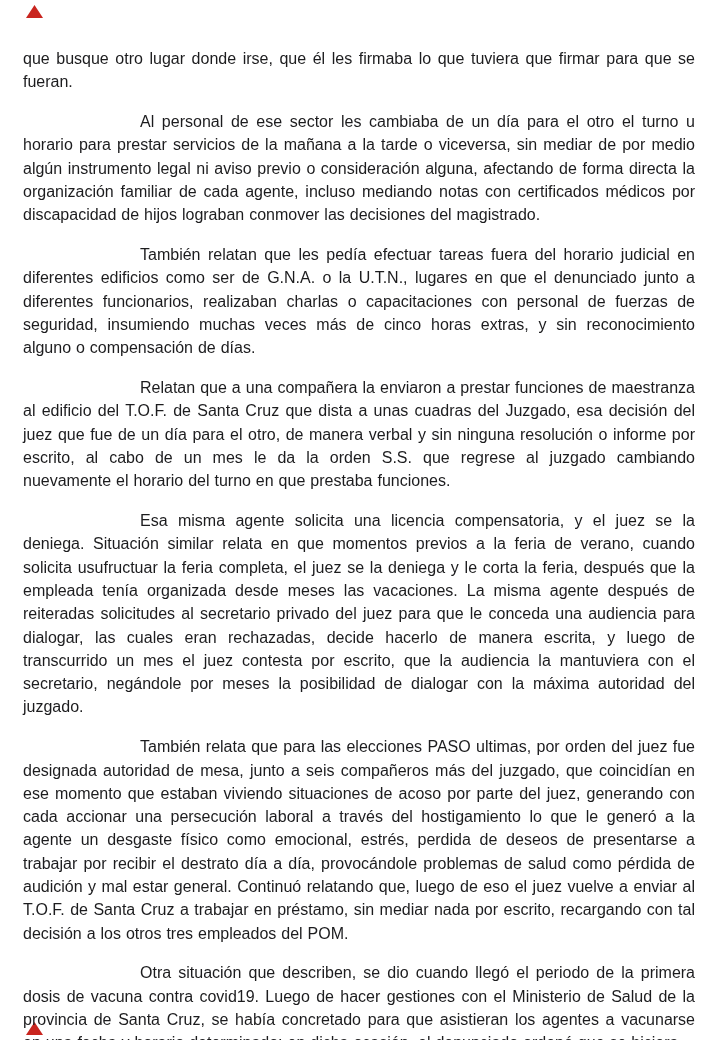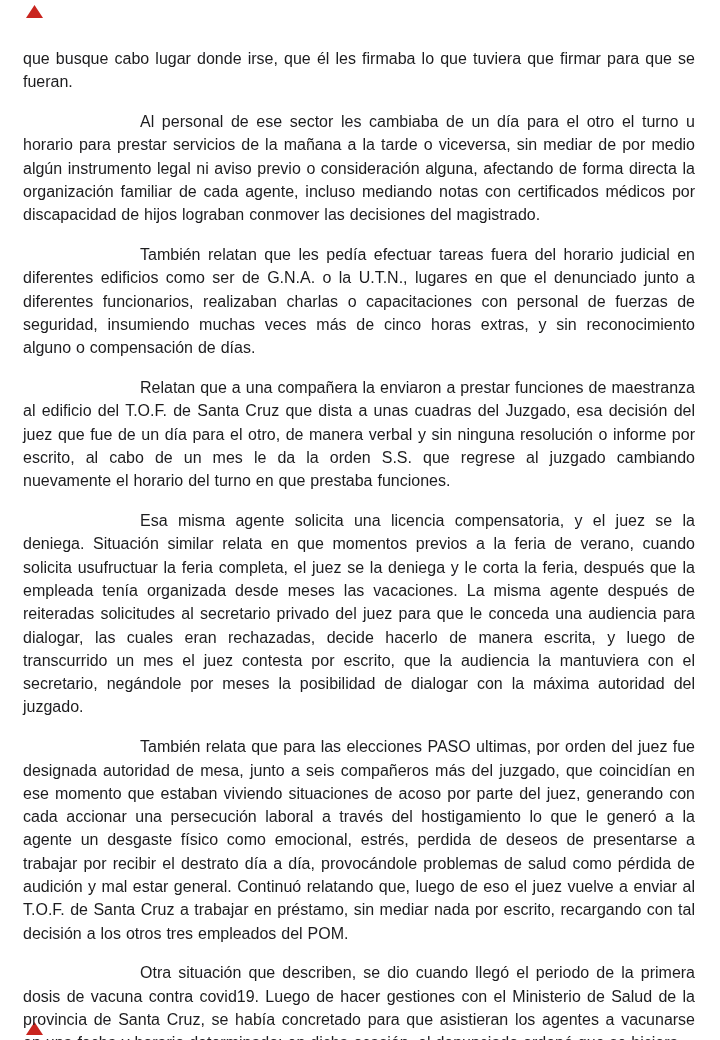--- a/index.html
+++ b/index.html
@@ -49,21 +49,21 @@
 </head>
 <body>
 
 <div class="page">
 
   <div class="corner-marker top"></div>
 
   <div class="corner-marker bottom"></div>
 
   <div class="text-block">
-    <p class="para no-indent">que busque cabo lugar donde irse,  que él les firmaba lo que tuviera que firmar para que se fueran.</p>
+    <p class="para no-indent">que busque otro lugar donde irse,  que él les firmaba lo que tuviera que firmar para que se fueran.</p>
 
     <p class="para">Al personal de ese sector les cambiaba de un día para el otro el turno u horario para prestar servicios de la mañana a la tarde o viceversa, sin mediar de por medio algún instrumento legal ni aviso previo o consideración alguna, afectando de forma directa la organización familiar de cada agente, incluso mediando notas con certificados médicos por discapacidad de hijos lograban conmover las decisiones del magistrado.</p>
 
     <p class="para">También relatan que les pedía efectuar tareas fuera del horario judicial en diferentes edificios como ser de G.N.A. o la U.T.N., lugares en que el denunciado junto a diferentes funcionarios, realizaban charlas o capacitaciones con personal de fuerzas de seguridad, insumiendo muchas veces más de cinco horas extras, y sin reconocimiento alguno o compensación de días.</p>
 
     <p class="para">Relatan que a una compañera la enviaron a prestar funciones de maestranza al edificio del T.O.F. de Santa Cruz que dista a unas cuadras del Juzgado, esa decisión del juez que fue de un día para el otro, de manera verbal y sin ninguna resolución o informe por escrito, al cabo de un mes le da la orden S.S. que regrese al juzgado cambiando nuevamente el horario del turno en que prestaba funciones.</p>
 
     <p class="para">Esa misma agente solicita una licencia compensatoria, y el juez se la deniega. Situación similar relata en que momentos previos a la feria de verano, cuando solicita usufructuar la feria completa, el juez se la deniega y le corta la feria, después que la empleada tenía organizada desde meses las vacaciones. La misma agente después de reiteradas solicitudes al secretario privado del juez para que le conceda una audiencia para dialogar, las cuales eran rechazadas, decide hacerlo de manera escrita, y luego de transcurrido un mes el juez contesta por escrito, que la audiencia la mantuviera con el secretario, negándole por meses la posibilidad de dialogar con la máxima autoridad del juzgado.</p>
 
     <p class="para">También relata que para las elecciones PASO ultimas, por orden del juez fue designada autoridad de mesa, junto a seis compañeros más del juzgado, que coincidían en ese momento que estaban viviendo situaciones de acoso por parte del juez, generando con cada accionar una persecución laboral a través del hostigamiento lo que le generó a la agente un desgaste físico como emocional, estrés, perdida de deseos de presentarse a trabajar por recibir el destrato día a día, provocándole problemas de salud como pérdida de audición y mal estar general. Continuó relatando que, luego de eso el juez vuelve a enviar al T.O.F. de Santa Cruz a trabajar en préstamo, sin mediar nada por escrito, recargando con tal decisión a los otros tres empleados del POM.</p>

